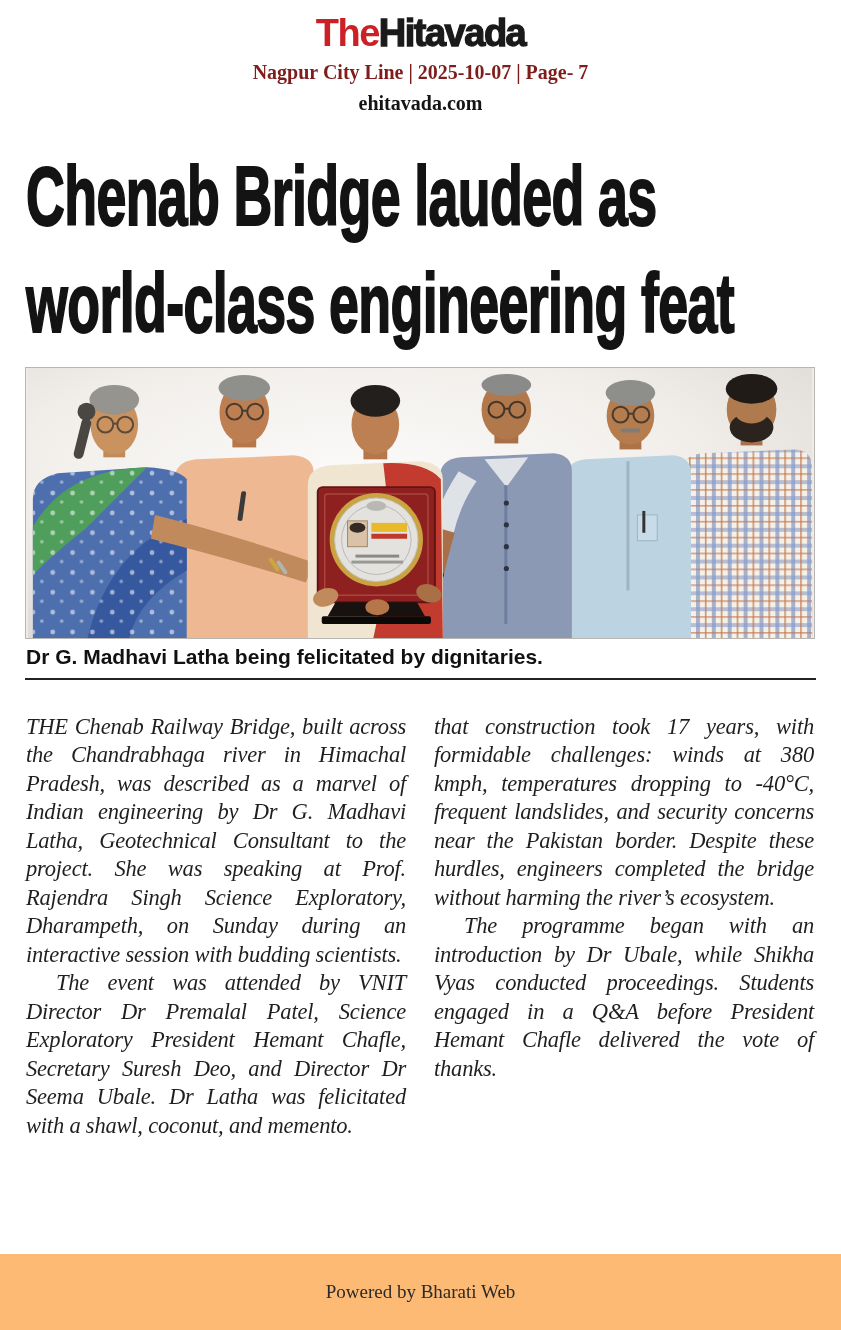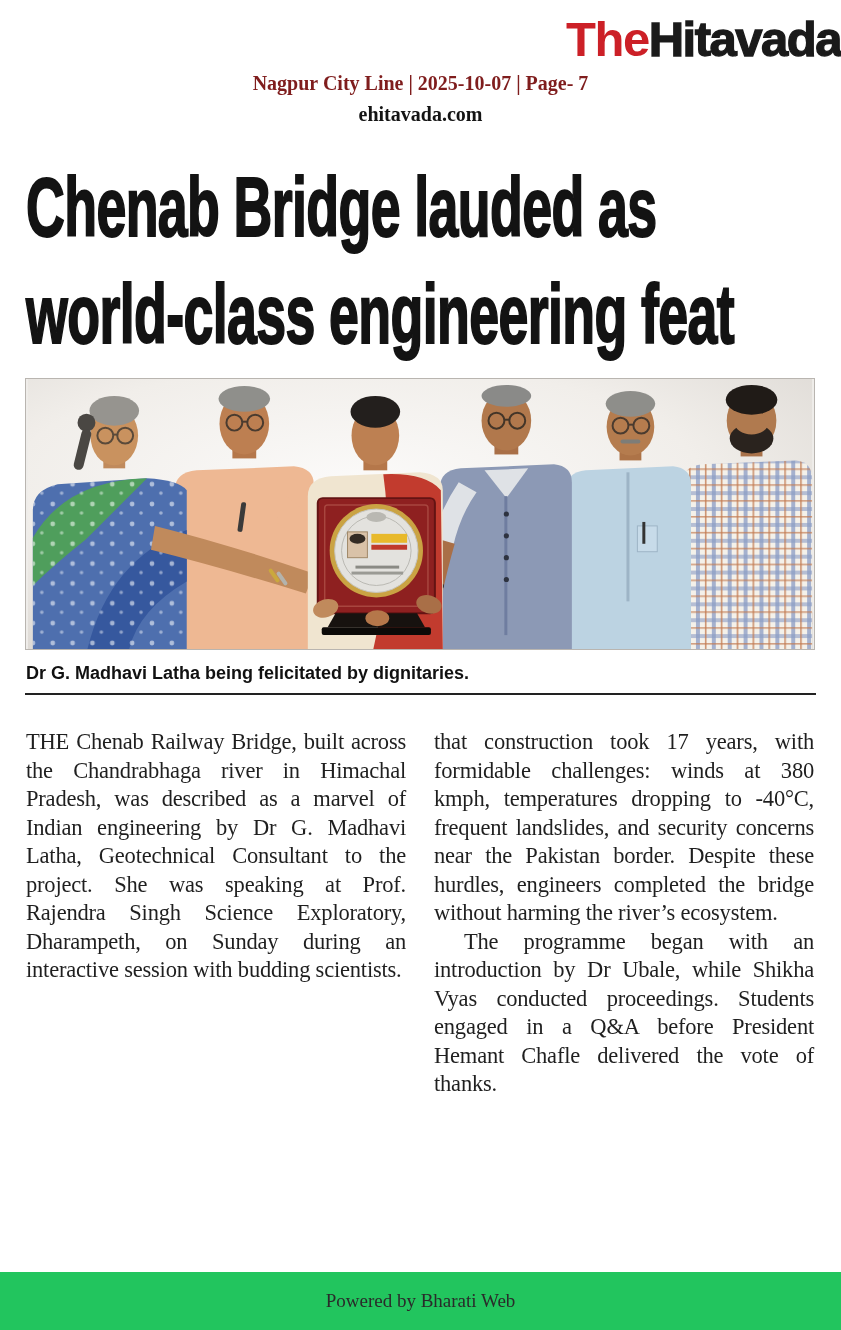--- a/index.html
+++ b/index.html
@@ -11,21 +11,21 @@
     color: #1f1f1f;
     position: relative;
     overflow: hidden;
   }
   .page { width: 841px; height: 1330px; position: relative; }
 
   
   .masthead { text-align: center; padding-top: 14px; }
   .brand {
     font-family: "Liberation Sans", sans-serif;
-    font-size: 49px; font-weight: 700; letter-spacing: -1.5px; line-height: 1.05; text-align: right;
+    font-size: 38px; font-weight: 700; letter-spacing: -1.5px; line-height: 1.05;
   }
   .brand-the { color: #cc2027; }
   .brand-name { color: #1a1a1a; -webkit-text-stroke: 1.3px #1a1a1a; }
   .dateline {
     margin-top: 7px; font-size: 20px; font-weight: 600; color: #7f1d1d;
   }
   .website { margin-top: 8px; font-size: 20px; font-weight: 600; color: #141414; }
 
   
   .headline { margin: 28px 0 0 26px; padding: 0; }
@@ -47,46 +47,47 @@
   .photo-frame {
     width: 790px; height: 272px;
     margin: 10px 0 0 25px;
     border: 1px solid #b9b5b0;
     background: #efedea;
   }
   .photo-frame svg { display: block; width: 100%; height: 100%; }
 
   .caption {
     font-family: "Liberation Sans", sans-serif;
-    font-weight: 700; font-size: 18px; color: #111;
-    margin: 13px 25px 0 26px;
+    font-weight: 700; font-size: 21px; color: #111;
+    margin: 6px 25px 0 26px;
   }
   .rule { margin: 9px 25px 0 25px; border-bottom: 2px solid #222; }
 
   
   .article {
     display: flex; gap: 28px;
     padding: 33px 26px 0 26px;
+    font-style: italic;
   }
   .col { width: 380px; }
   .col p {
     margin: 0;
     font-size: 22.5px;
     line-height: 28.5px;
     text-align: justify;
     letter-spacing: -0.2px;
     color: #1f1f1f;
   }
   .col p.ind { text-indent: 30px; }
 
   
   .footer {
     position: absolute; left: 0; right: 0; bottom: 0;
-    height: 58px;
-    background: #22c55e;
+    height: 76px;
+    background: #fdba74;
     display: flex; align-items: center; justify-content: center;
     font-size: 19px; color: #2a2a2a;
   }
 </style>
 </head>
 <body>
 
 <div class="page">
 
   <header class="masthead">
@@ -248,20 +249,21 @@
       </svg>
     </div>
     <figcaption class="caption">Dr G. Madhavi Latha being felicitated by dignitaries.</figcaption>
   </figure>
 
   <div class="rule"></div>
 
   <main class="article">
     <div class="col">
       <p>THE Chenab Railway Bridge, built across the Chandrabhaga river in Himachal Pradesh, was described as a marvel of Indian engineering by Dr G. Madhavi Latha, Geotechnical Consultant to the project. She was speaking at Prof. Rajendra Singh Science Exploratory, Dharampeth, on Sunday during an interactive session with budding scientists.</p>
+      <p class="ind">The event was attended by VNIT Director Dr Premalal Patel, Science Exploratory President Hemant Chafle, Secretary Suresh Deo, and Director Dr Seema Ubale. Dr Latha was felicitated with a shawl, coconut, and memento.</p>
     </div>
     <div class="col">
       <p>that construction took 17 years, with formidable challenges: winds at 380 kmph, temperatures dropping to -40°C, frequent landslides, and security concerns near the Pakistan border. Despite these hurdles, engineers completed the bridge without harming the river’s ecosystem.</p>
       <p class="ind">The programme began with an introduction by Dr Ubale, while Shikha Vyas conducted proceedings. Students engaged in a Q&amp;A before President Hemant Chafle delivered the vote of thanks.</p>
     </div>
   </main>
 
   <footer class="footer">
     <span>Powered by Bharati Web</span>
   </footer>

